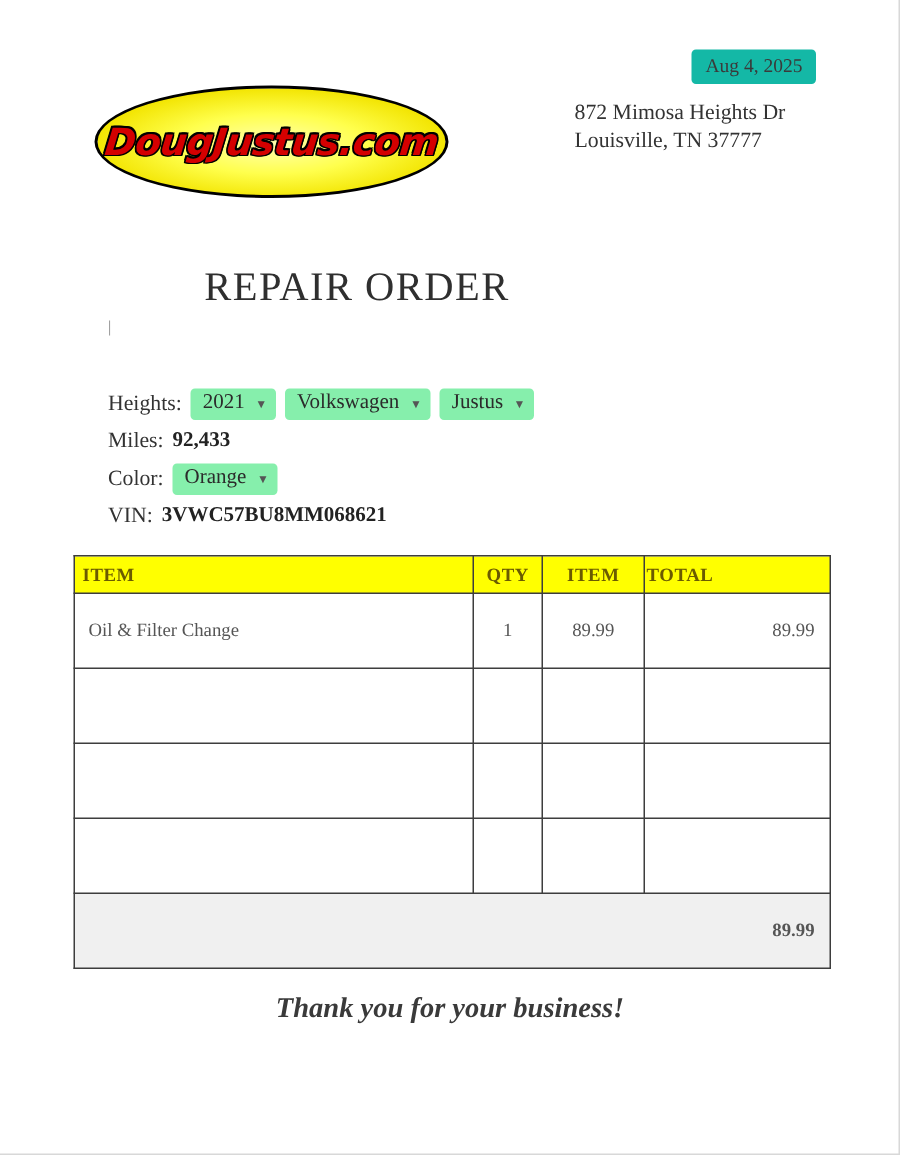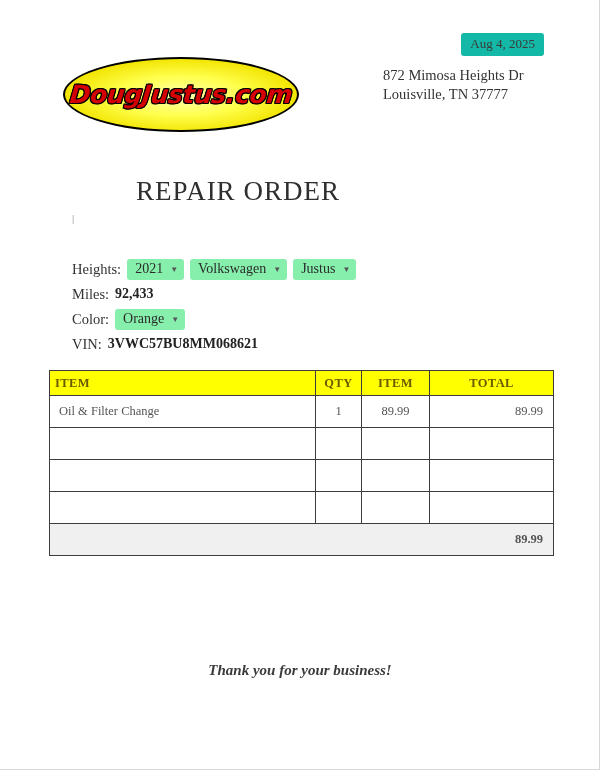--- a/index.html
+++ b/index.html
@@ -157,29 +157,29 @@
     height: 25px;
     font-family: "Liberation Serif", serif;
     font-weight: bold;
     font-size: 12.5px;
     color: #6b5b00;
     letter-spacing: 0.4px;
   }
   .th-item   { text-align: left;  padding-left: 5px; }
   .th-qty    { text-align: center; }
   .th-price  { text-align: center; }
-  .th-total  { text-align: center; }
+  .th-total  { text-align: left; }
 
   .col-item  { width: 266px; }
   .col-qty   { width: 46px; }
   .col-price { width: 68px; }
   .col-total { width: 124px; }
 
   .table tbody td {
-    height: 32px;
+    height: 50px;
     font-size: 12.5px;
     color: #555555;
   }
   .td-item  { text-align: left;  padding-left: 9px; }
   .td-qty   { text-align: center; }
   .td-price { text-align: center; }
   .td-total { text-align: right; padding-right: 10px; }
 
   .totals-row td {
     background: #f0f0f0;
@@ -194,21 +194,21 @@
 
   .footer-note {
     position: absolute;
     left: 0;
     top: 662px;
     width: 600px;
     text-align: center;
     font-family: "Liberation Serif", serif;
     font-style: italic;
     font-weight: bold;
-    font-size: 15px;
+    font-size: 19px;
     color: #3a3a3a;
   }
 </style>
 </head>
 <body>
 
 <div class="page">
 
   <div class="date-badge">Aug 4, 2025</div>
 

